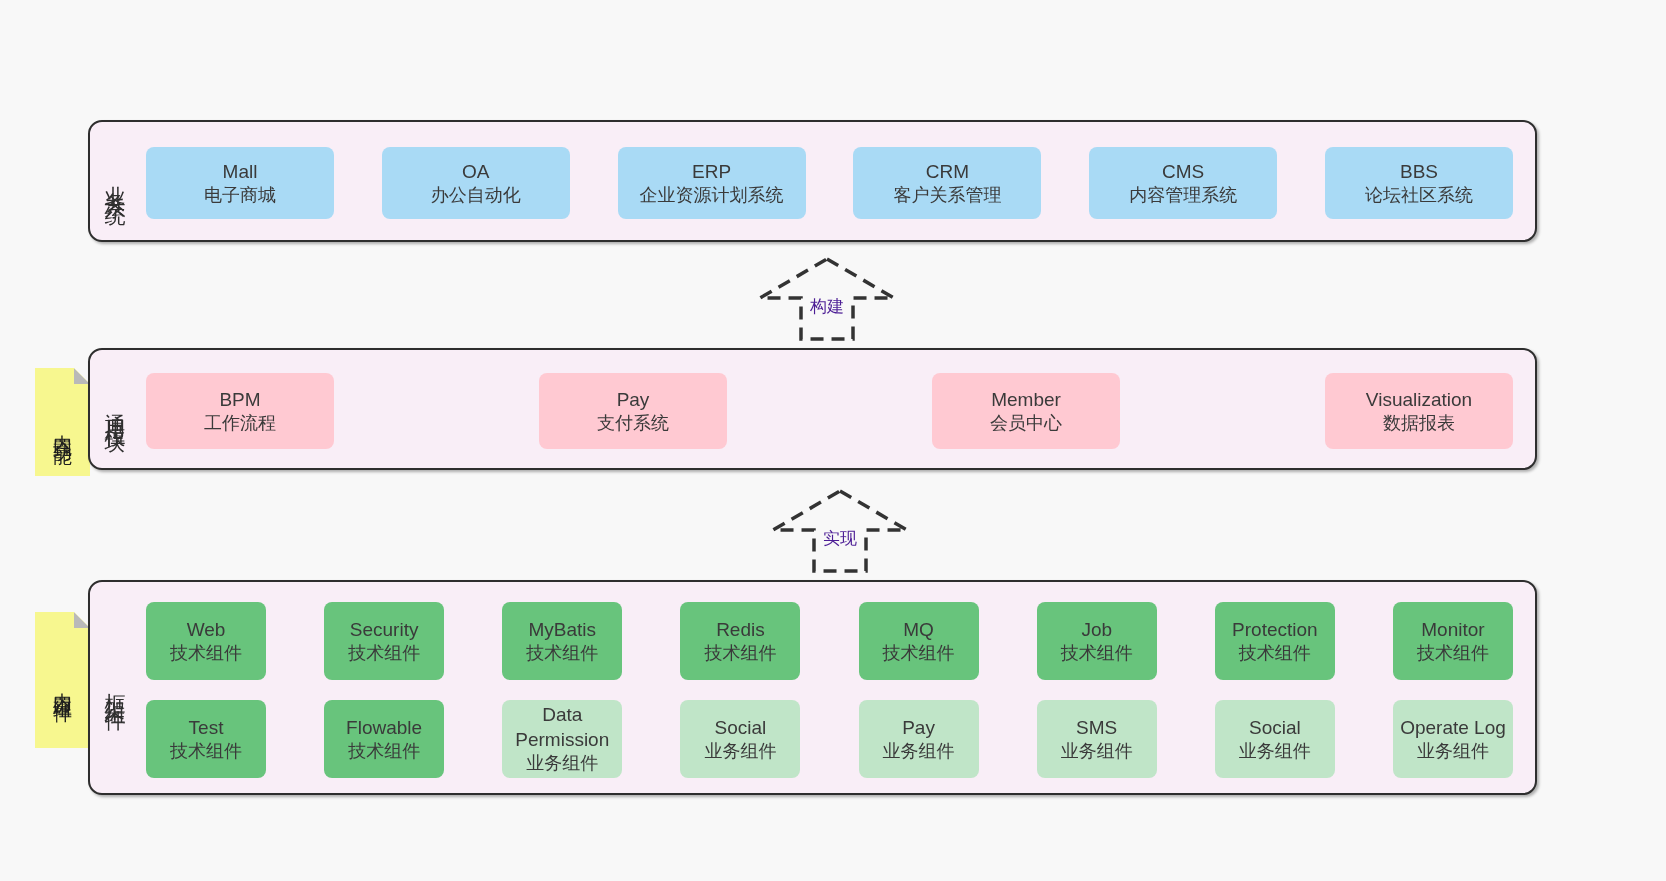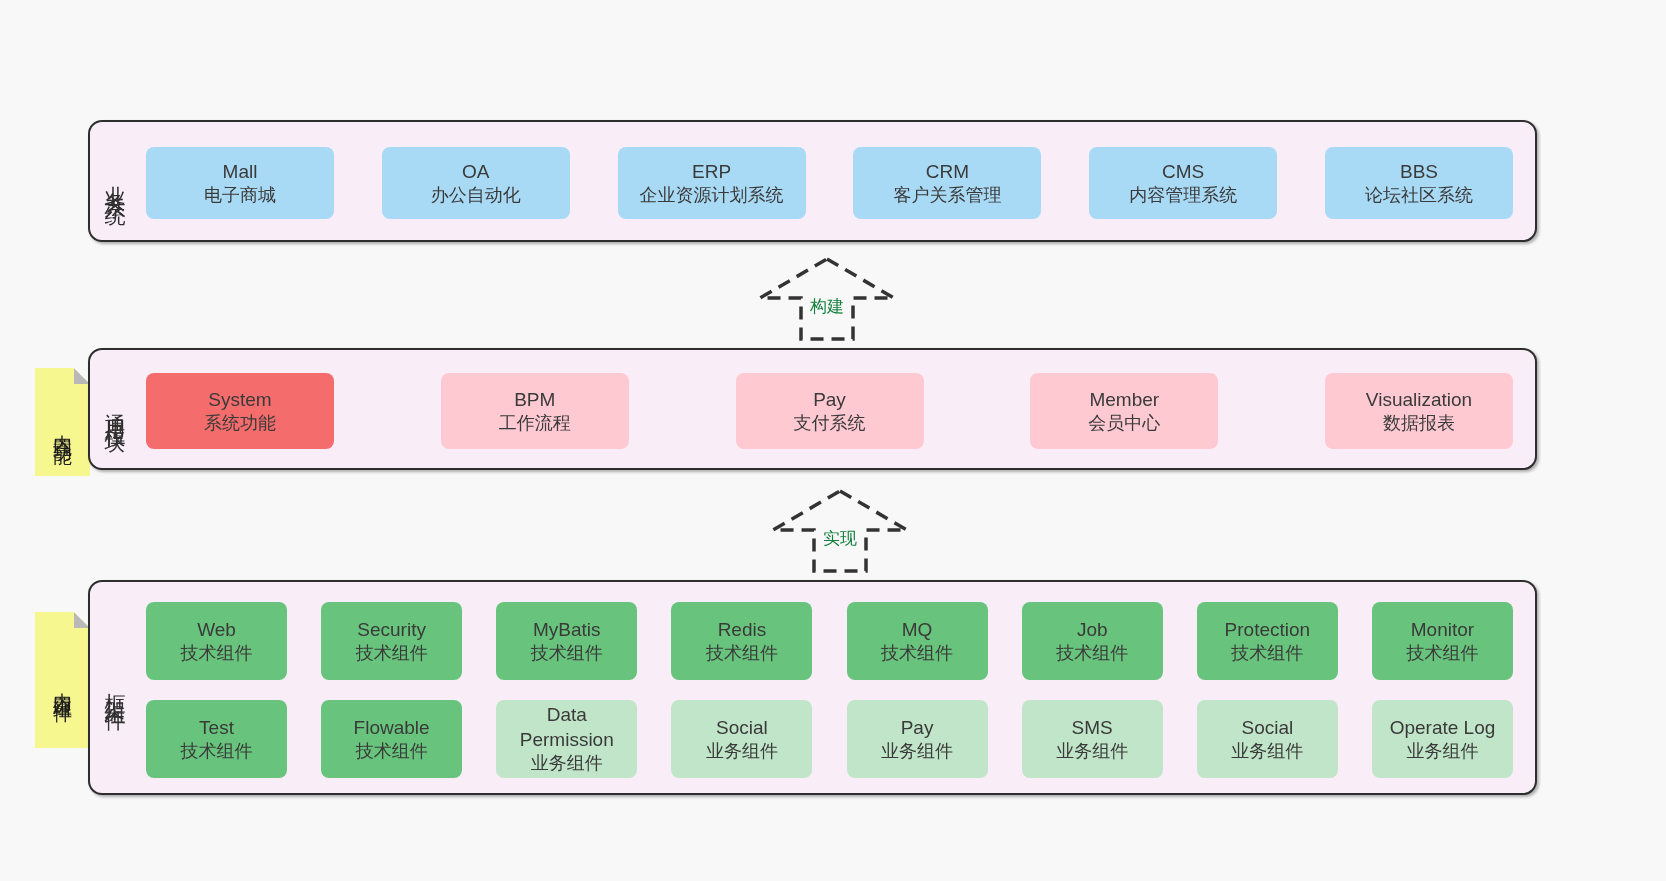--- a/index.html
+++ b/index.html
@@ -36,21 +36,21 @@
   }
   .box{
     display:flex;flex-direction:column;justify-content:center;align-items:center;
     border-radius:8px;text-align:center;line-height:1.32;
     padding:4px 6px;
   }
   .box .t{font-size:19px;display:block;}
   .box .s{font-size:18px;display:block;text-align:right;}
   .box.w188{width:188px;height:72px;}
   .box.w188m{width:188px;height:76px;}
-  .box.w140{width:141px;height:78px;}
+  .box.w140{width:120px;height:78px;}
   .blue{background:var(--blue,#a9daf5);}
   .red{background:var(--red,#f56c6c);}
   .pink{background:var(--pink,#ffc9d2);}
   .green{background:var(--green,#68c47c);}
   .lgreen{background:var(--green-light,#c0e5c8);}
   .note{
     position:absolute;left:35px;width:55px;
     background:var(--yellow,#f7f78f);
     clip-path:polygon(0 0,calc(100% - 16px) 0,100% 16px,100% 100%,0 100%);
     z-index:1;
@@ -64,21 +64,21 @@
   .note-fold{
     position:absolute;top:0;right:0;width:16px;height:16px;
     background:var(--fold-gray,#b9b9b9);
     clip-path:polygon(0 0,100% 100%,0 100%);
   }
   .arrow{position:absolute;width:140px;height:86px;z-index:1;}
   .arrow svg{position:absolute;inset:0;}
   .arrow-label{
     position:absolute;left:50%;top:38px;transform:translateX(-50%);
     background:var(--page-bg,#f8f8f8);
-    font-size:17px;color:#15803d;padding:1px 3px;white-space:nowrap;
+    font-size:17px;color:#4c1d95;padding:1px 3px;white-space:nowrap;
   }
 </style>
 </head>
 <body>
 
 <div class="band" style="top:120px;height:122px;">
   <div class="band-label">业务系统</div>
   <div class="box-row" style="top:25px;">
     <div class="box w188 blue">
       <span class="t">Mall</span>
@@ -115,24 +115,20 @@
 </div>
 
 <div class="note" style="top:368px;height:108px;">
   <div class="note-fold"></div>
   <div class="note-text">内置功能</div>
 </div>
 
 <div class="band" style="top:348px;height:122px;">
   <div class="band-label">通用模块</div>
   <div class="box-row" style="top:23px;">
-    <div class="box w188m red">
-      <span class="t">System</span>
-      <span class="s">系统功能</span>
-    </div>
     <div class="box w188m pink">
       <span class="t">BPM</span>
       <span class="s">工作流程</span>
     </div>
     <div class="box w188m pink">
       <span class="t">Pay</span>
       <span class="s">支付系统</span>
     </div>
     <div class="box w188m pink">
       <span class="t">Member</span>

